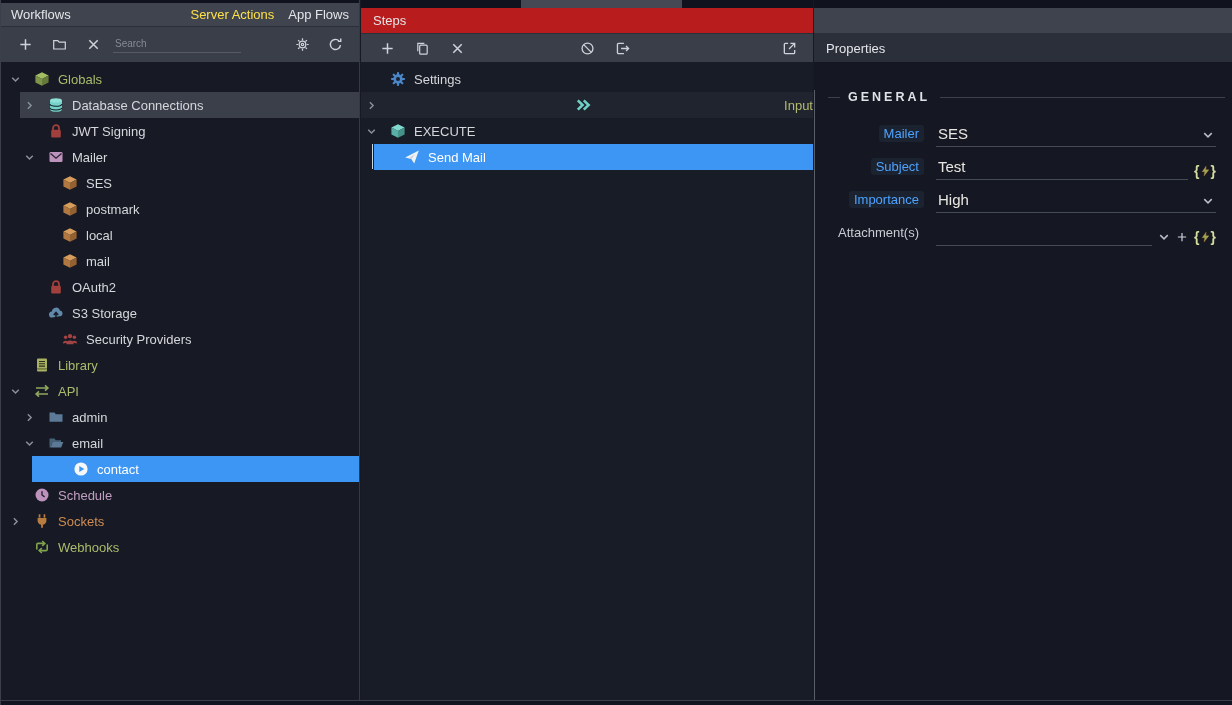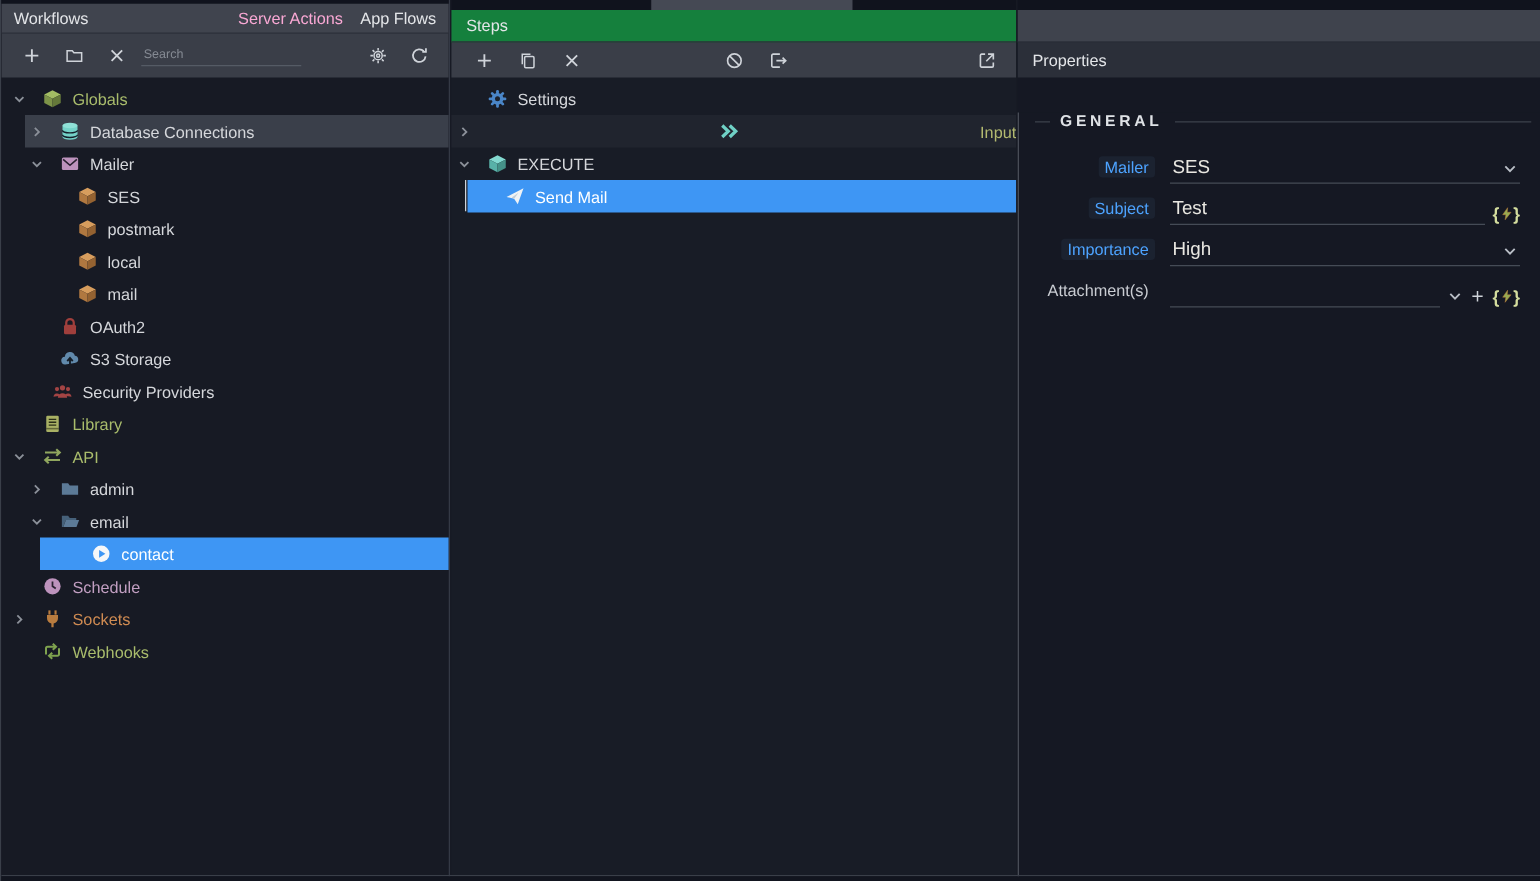--- a/index.html
+++ b/index.html
@@ -16,27 +16,27 @@
   .panel-right { left:813px; width:419px; background:#151823; }
 
   
   .topstrip { height:3px; background:#10131d; }
   .tabstrip { height:8px; background:#10131d; position:relative; }
   .tabstrip .tab-stub { position:absolute; top:0; height:8px; background:#454954; }
   .titlebar {
     height:24px; background:#40444e; display:flex; align-items:center;
     padding:0 10px; border-bottom:1px solid #2b2f38; color:#e3e5e8;
   }
-  .titlebar-mid { height:26px; background:#15803d; display:flex; align-items:center;
+  .titlebar-mid { height:26px; background:#b91c1c; display:flex; align-items:center;
     padding:0 12px; border-bottom:1px solid #2b2f38; color:#e3e5e8; }
   .band-right { height:26px; background:#3f434d; border-bottom:1px solid #2b2f38; }
   .propsbar { height:28px; background:#2b2f39; display:flex; align-items:center; padding:0 12px; color:#e3e5e8; }
   .titlebar .spacer { flex:1; }
   .hdr-tab { margin-left:14px; cursor:pointer; }
-  .hdr-tab.active { color:#f9a8d4; }
+  .hdr-tab.active { color:#fde047; }
 
   
   .toolbar { height:35px; background:#3a3e48; display:flex; align-items:center; padding:0 8px; position:relative; }
   .toolbar-mid { height:28px; background:#3a3e48; display:flex; align-items:center; padding:0 8px; position:relative; }
   .tbtn { width:24px; height:24px; display:flex; align-items:center; justify-content:center; cursor:pointer; border-radius:3px; }
   .tbtn svg { width:15px; height:15px; }
   .searchbox {
     width:128px; margin-left:8px; background:transparent; border:none;
     border-bottom:1px solid #555b65; color:#d0d3d8; font-size:10px; padding:2px 2px 3px 2px;
     font-family:"Liberation Sans","DejaVu Sans",sans-serif; outline:none;
@@ -171,20 +171,30 @@
               <rect x="2" y="3.4" width="12" height="9.2" fill="#74d2c8"></rect>
               <ellipse cx="8" cy="12.6" rx="6" ry="2.2" fill="#74d2c8"></ellipse>
               <ellipse cx="8" cy="3.4" rx="6" ry="2.2" fill="#8fe0d6"></ellipse>
               <path d="M2 7.1 a6 2.2 0 0 0 12 0" fill="none" stroke="#15202b" stroke-width="1.1"></path>
               <path d="M2 10.8 a6 2.2 0 0 0 12 0" fill="none" stroke="#15202b" stroke-width="1.1"></path>
             </svg>
           </span>
           <span class="tlabel">Database Connections</span>
         </div>
         <div class="trow" style="padding-left: 22px;">
+          <span class="chev"></span>
+          <span class="ticon">
+            <svg viewBox="0 0 16 16">
+              <path d="M5 7.4 V5.2 a3 3 0 0 1 6 0 v2.2" fill="none" stroke="#a03f3c" stroke-width="1.8"></path>
+              <rect x="3.2" y="6.8" width="9.6" height="7.6" rx="1.2" fill="#a03f3c"></rect>
+            </svg>
+          </span>
+          <span class="tlabel">JWT Signing</span>
+        </div>
+        <div class="trow" style="padding-left: 22px;">
           <span class="chev">
             <svg viewBox="0 0 16 16" fill="none" stroke="#8b9099" stroke-width="1.8">
               <path d="M4 5.8 L8 9.8 L12 5.8"></path>
             </svg>
           </span>
           <span class="ticon">
             <svg viewBox="0 0 16 16">
               <rect x="1.5" y="3" width="13" height="10" rx="1.2" fill="#bd93bd"></rect>
               <path d="M2.5 4.5 L8 9.2 L13.5 4.5" fill="none" stroke="#2a2231" stroke-width="1.3"></path>
             </svg>
@@ -248,21 +258,21 @@
         <div class="trow" style="padding-left: 22px;">
           <span class="chev"></span>
           <span class="ticon">
             <svg viewBox="0 0 16 16">
               <path d="M4.3 12.6 a3.1 3.1 0 0 1 -.4 -6.2 a4.1 4.1 0 0 1 8 -.9 a2.9 2.9 0 0 1 .5 5.7 a3 3 0 0 1 -.8 .1 z" fill="#6189ab"></path>
               <path d="M8 12.6 V8 m-2.2 1.9 L8 7.4 l2.2 2.5" stroke="#141c26" stroke-width="1.5" fill="none"></path>
             </svg>
           </span>
           <span class="tlabel">S3 Storage</span>
         </div>
-        <div class="trow" style="padding-left: 16px;">
+        <div class="trow" style="padding-left: 36px;">
           <span class="chev"></span>
           <span class="ticon">
             <svg viewBox="0 0 16 16" fill="#a34444">
               <circle cx="3.6" cy="6.2" r="1.7"></circle>
               <circle cx="12.4" cy="6.2" r="1.7"></circle>
               <circle cx="8" cy="5.2" r="2.1"></circle>
               <path d="M.8 12.4 a2.9 2.9 0 0 1 5.6 -.8 z M9.6 11.6 a2.9 2.9 0 0 1 5.6 .8 z"></path>
               <path d="M4.3 13.2 a3.7 3.7 0 0 1 7.4 0 z"></path>
             </svg>
           </span>

